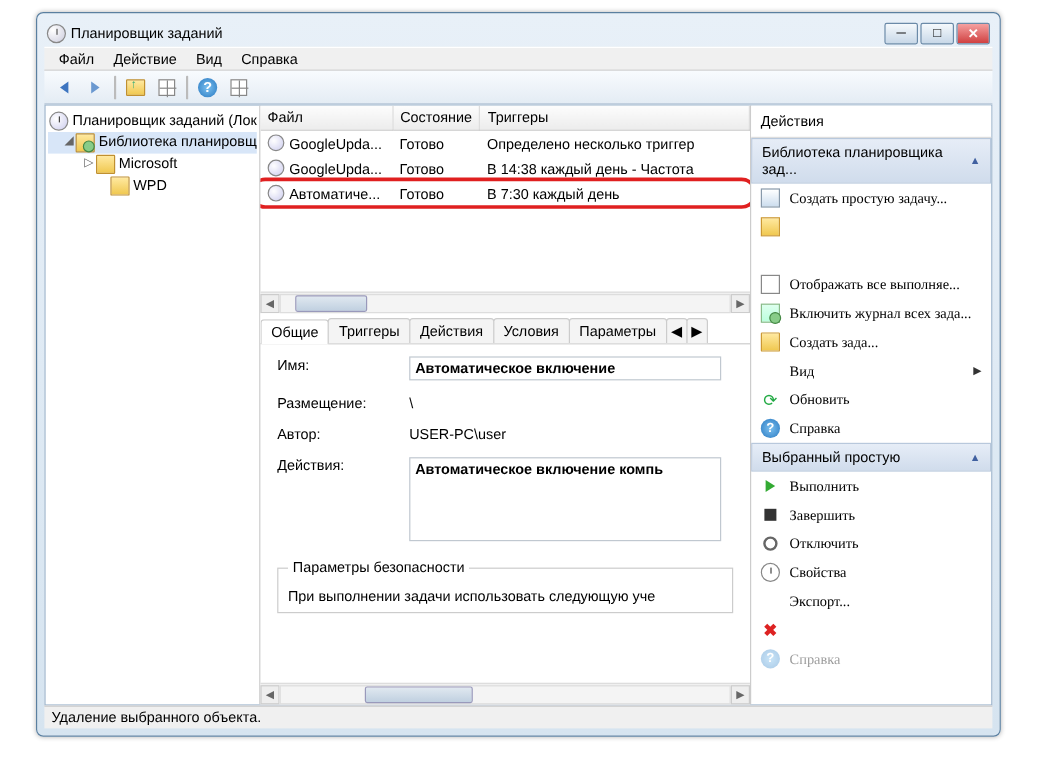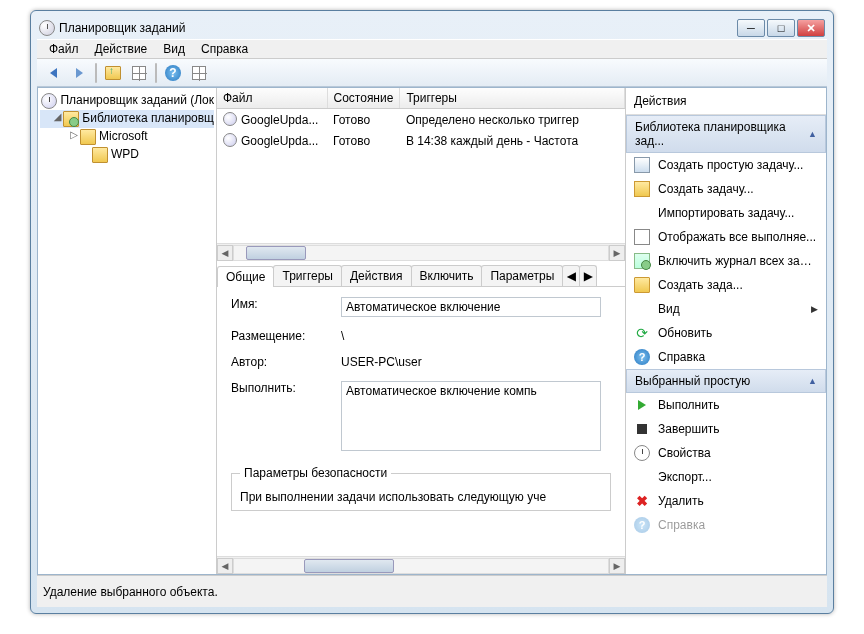--- a/index.html
+++ b/index.html
@@ -56,48 +56,48 @@
 .hscroll .sbtn{width:16px;height:16px;border:1px solid #ccc;background:#eee;display:flex;align-items:center;justify-content:center;font-size:9px;color:#666;}
 
 .tabs { display:flex; background:#fff; border-bottom:1px solid #ccc; padding-top:4px;}
 .tab { padding:3px 8px; border:1px solid #ccc; border-bottom:none; margin-right:-1px; background:#f4f4f4; border-radius:3px 3px 0 0;}
 .tab.active { background:#fff; position:relative; top:1px;}
 .tab.nav { width:18px; text-align:center; padding:3px 0;}
 .details { flex:1; padding:10px 14px; overflow:hidden; position:relative;}
 .drow { display:flex; margin-bottom:12px;}
 .drow .lbl { width:110px;}
 .drow .val { flex:1;}
-.drow input,.drow textarea { width:260px; padding:2px 4px; border:1px solid #c0c8d0; background:#fff; font-family:inherit; font-size:12px;}
+.drow input,.drow textarea { width:260px; padding:2px 4px; border:1px solid #c0c8d0; background:#fff; font-family:inherit; font-size:12px;font-weight:bold;}
 .drow textarea { height:70px; resize:none;}
 .fieldset { border:1px solid #ccc; padding:10px 8px 6px; margin-top:10px;}
 .fieldset legend { padding:0 4px;}
 
 .actions { width:200px; display:flex; flex-direction:column;}
 .act-title { padding:6px 8px; background:#fff; border-bottom:1px solid #ddd; font-weight:normal;}
 .act-group { padding:4px 8px; background:linear-gradient(#e6edf7,#d0dcec); border:1px solid #b8c8dc; display:flex; justify-content:space-between; align-items:center; font-weight:normal;}
 .act-group .chev { font-size:9px; color:#4060a0;}
 .act-item { display:flex; align-items:center; padding:4px 8px; gap:8px;}
 .act-ico { width:16px; height:16px; flex-shrink:0; display:flex; align-items:center; justify-content:center;}
-.act-label { flex:1; white-space:nowrap; overflow:hidden; text-overflow:ellipsis;}
+.act-label { flex:1; white-space:nowrap; overflow:hidden; text-overflow:ellipsis;font-family:Liberation Serif, serif;}
 .act-arrow { font-size:9px; color:#333;}
 .i-wiz{background:linear-gradient(#fff,#cde);border:1px solid #89a;}
 .i-new{background:linear-gradient(#ffe9a0,#f0c850);border:1px solid #c93;}
 .i-box{border:1px solid #888;background:#fff;}
 .i-log{background:linear-gradient(#dfe,#bfd);border:1px solid #8b8;position:relative;}
 .i-log::after{content:'';position:absolute;right:-2px;bottom:-2px;width:8px;height:8px;border-radius:50%;background:#8c8;border:1px solid #484;}
 .i-folder{background:linear-gradient(#ffe9a0,#f0c850);border:1px solid #c93;border-radius:1px;}
 .i-ref{color:#2a4;font-size:14px;}
 .i-help{border-radius:50%;background:radial-gradient(#7bc0f0,#2878c0);color:#fff;line-height:16px;text-align:center;font-size:11px;font-weight:bold;}
 .i-play{width:0;height:0;border-top:5px solid transparent;border-bottom:5px solid transparent;border-left:8px solid #3a3;}
 .i-stop{width:10px;height:10px;background:#333;}
 .i-off{width:12px;height:12px;border-radius:50%;border:2px solid #666;position:relative;}
 .i-props{border-radius:50%;border:1px solid #888;background:#fff;}
 .i-del{color:#d22;font-size:14px;font-weight:bold;}
 
-.statusbar { height:32px; padding:2px 6px; background:#f0f0f0; border-top:1px solid #ccc; display:flex; align-items:center;}
+.statusbar { height:19px; padding:2px 6px; background:#f0f0f0; border-top:1px solid #ccc; display:flex; align-items:center;}
 </style>
 </head>
 <body>
 
 <div class="window">
   <div class="titlebar">
     <div class="title-icon"></div>
     <div class="title-text">Планировщик заданий</div>
     <div class="win-btns">
       <div class="win-btn">─</div>
@@ -172,56 +172,61 @@
           <tr class="row">
             <td>GoogleUpda...</td>
             <td>Готово</td>
             <td>Определено несколько триггер</td>
           </tr>
           <tr class="row">
             <td>GoogleUpda...</td>
             <td>Готово</td>
             <td>В 14:38 каждый день - Частота</td>
           </tr>
+          <tr class="row highlight-row">
+            <td>Автоматиче...</td>
+            <td>Готово</td>
+            <td style="position:relative"><span>В 7:30 каждый день</span><div class="red-circle" style="left:-192px;right:-6px;"></div></td>
+          </tr>
         </tbody>
           </table>
       </div>
       <div class="hscroll">
         <div class="sbtn">◀</div>
         <div class="track">
             <div class="thumb"></div>
           </div>
         <div class="sbtn">▶</div>
       </div>
 
       <div class="tabs">
         <div class="tab active">Общие</div>
         <div class="tab">Триггеры</div>
         <div class="tab">Действия</div>
-        <div class="tab">Включить</div>
+        <div class="tab">Условия</div>
         <div class="tab">Параметры</div>
         <div class="tab nav">◀</div>
         <div class="tab nav">▶</div>
       </div>
 
       <div class="details">
         <div class="drow">
           <div class="lbl">Имя:</div>
           <div class="val"><input readonly="" value="Автоматическое включение" style=""></div>
         </div>
         <div class="drow">
           <div class="lbl">Размещение:</div>
           <div class="val">\</div>
         </div>
         <div class="drow">
           <div class="lbl">Автор:</div>
           <div class="val">USER-PC\user</div>
         </div>
         <div class="drow">
-          <div class="lbl">Выполнить:</div>
+          <div class="lbl">Действия:</div>
           <div class="val"><textarea readonly="" style="">Автоматическое включение компь</textarea></div>
         </div>
         <fieldset class="fieldset">
           <legend>Параметры безопасности</legend>
           <div>При выполнении задачи использовать следующую уче</div>
         </fieldset>
       </div>
       <div class="hscroll">
         <div class="sbtn">◀</div>
         <div class="track">
@@ -236,25 +241,23 @@
       <div class="act-group">
           <span>Библиотека планировщика зад...</span>
           <span class="chev">▲</span>
         </div>
       <div class="act-item">
           <div class="act-ico i-wiz"></div>
           <div class="act-label">Создать простую задачу...</div>
         </div>
       <div class="act-item">
           <div class="act-ico i-new"></div>
-          <div class="act-label">Создать задачу...</div>
         </div>
       <div class="act-item">
           <div class="act-ico"></div>
-          <div class="act-label">Импортировать задачу...</div>
         </div>
       <div class="act-item">
           <div class="act-ico i-box"></div>
           <div class="act-label">Отображать все выполняе...</div>
         </div>
       <div class="act-item">
           <div class="act-ico i-log"></div>
           <div class="act-label">Включить журнал всех зада...</div>
         </div>
       <div class="act-item">
@@ -284,30 +287,35 @@
           </div>
           <div class="act-label">Выполнить</div>
         </div>
       <div class="act-item">
           <div class="act-ico">
             <div class="i-stop"></div>
           </div>
           <div class="act-label">Завершить</div>
         </div>
       <div class="act-item">
+          <div class="act-ico">
+            <div class="i-off"></div>
+          </div>
+          <div class="act-label">Отключить</div>
+        </div>
+      <div class="act-item">
           <div class="act-ico i-props clock-ico"></div>
           <div class="act-label">Свойства</div>
         </div>
       <div class="act-item">
           <div class="act-ico"></div>
           <div class="act-label">Экспорт...</div>
         </div>
       <div class="act-item">
           <div class="act-ico i-del">✖</div>
-          <div class="act-label">Удалить</div>
         </div>
       <div class="act-item" style="opacity:.4">
           <div class="act-ico i-help">?</div>
           <div class="act-label">Справка</div>
         </div>
     </div>
   </div>
 
   <div class="statusbar">
     <span>Удаление выбранного объекта.</span>

